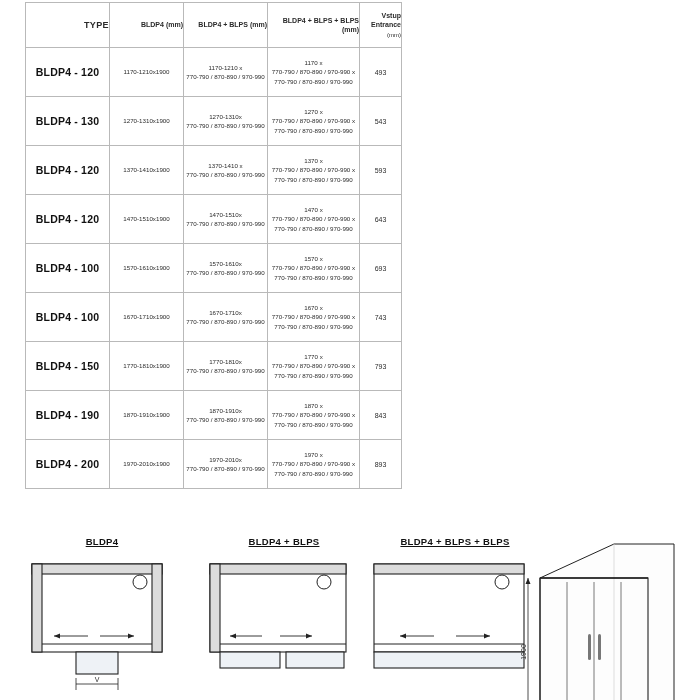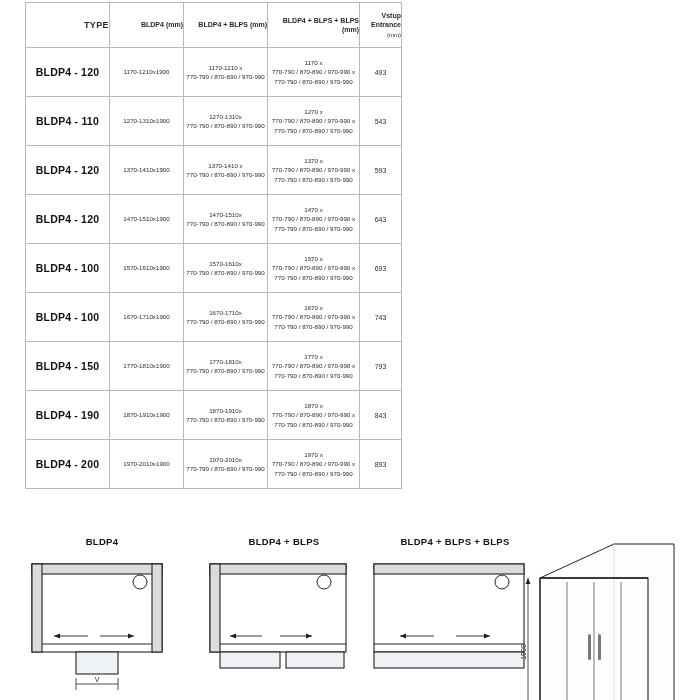--- a/index.html
+++ b/index.html
@@ -85,20 +85,21 @@
   }
   .diagram .dg-title {
     position: absolute;
     top: 36px;
     width: 100%;
     text-align: center;
     font-size: 9.5px;
     font-weight: bold;
     letter-spacing: .3px;
     color: #111;
+    text-decoration: underline;
   }
   .dg-svg {
     position: absolute;
     top: 56px;
     left: 0;
   }
   #diagram-1 { left: 14px;  width: 176px; }
   #diagram-2 { left: 196px; width: 176px; }
   #diagram-3 { left: 360px; width: 190px; }
   #diagram-4 { left: 518px; width: 176px; top: -26px; }
@@ -138,21 +139,21 @@
         <td class="cell-type">BLDP4 - 120</td>
         <td class="cell-dim">1170-1210x1900</td>
         <td class="cell-dim">1170-1210 x
 770-790 / 870-890 / 970-990</td>
         <td class="cell-dim">1170 x
 770-790 / 870-890 / 970-990 x
 770-790 / 870-890 / 970-990</td>
         <td class="cell-entr">493</td>
       </tr>
       <tr>
-        <td class="cell-type">BLDP4 - 110</td>
+        <td class="cell-type">BLDP4 - 130</td>
         <td class="cell-dim">1270-1310x1900</td>
         <td class="cell-dim">1270-1310x
 770-790 / 870-890 / 970-990</td>
         <td class="cell-dim">1270 x
 770-790 / 870-890 / 970-990 x
 770-790 / 870-890 / 970-990</td>
         <td class="cell-entr">543</td>
       </tr>
       <tr>
         <td class="cell-type">BLDP4 - 120</td>

